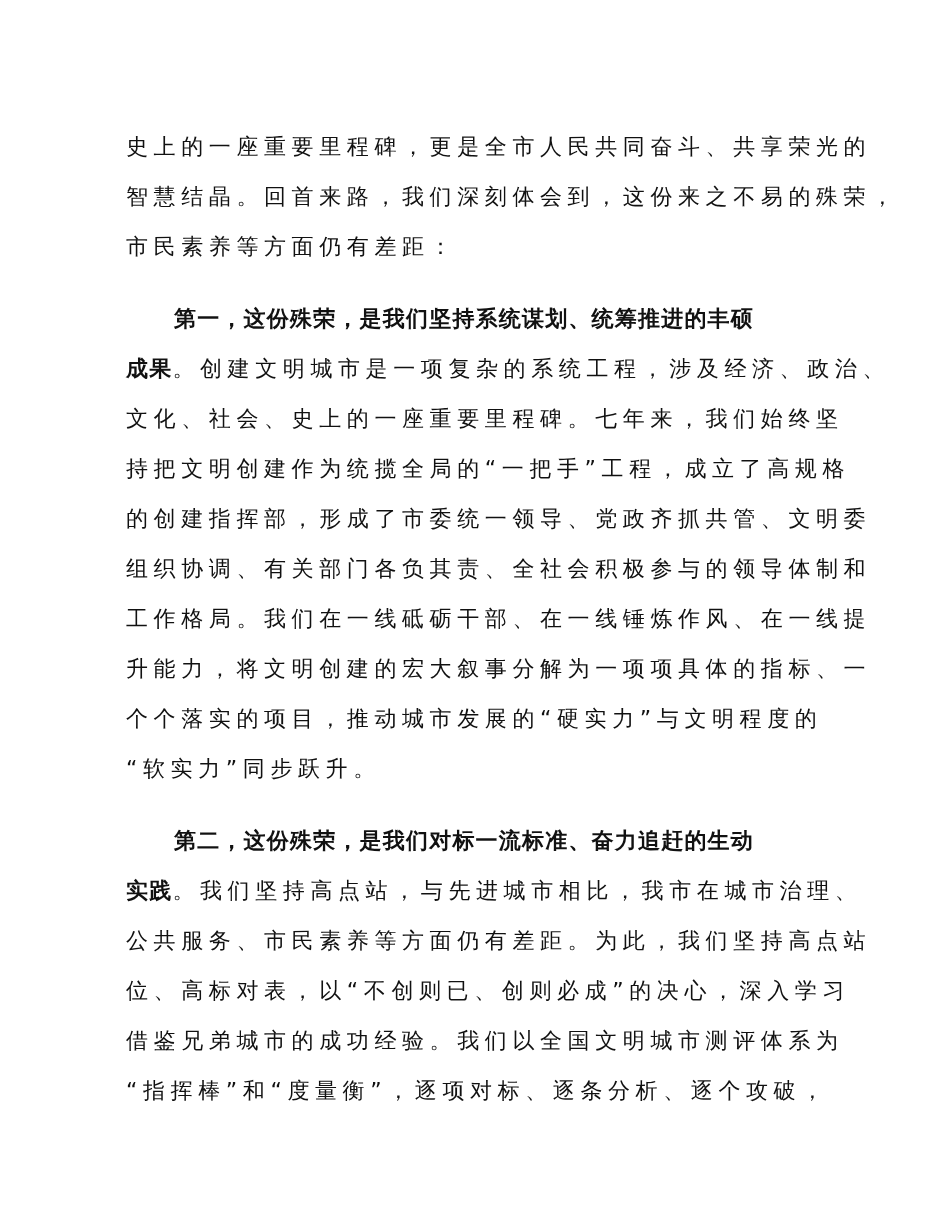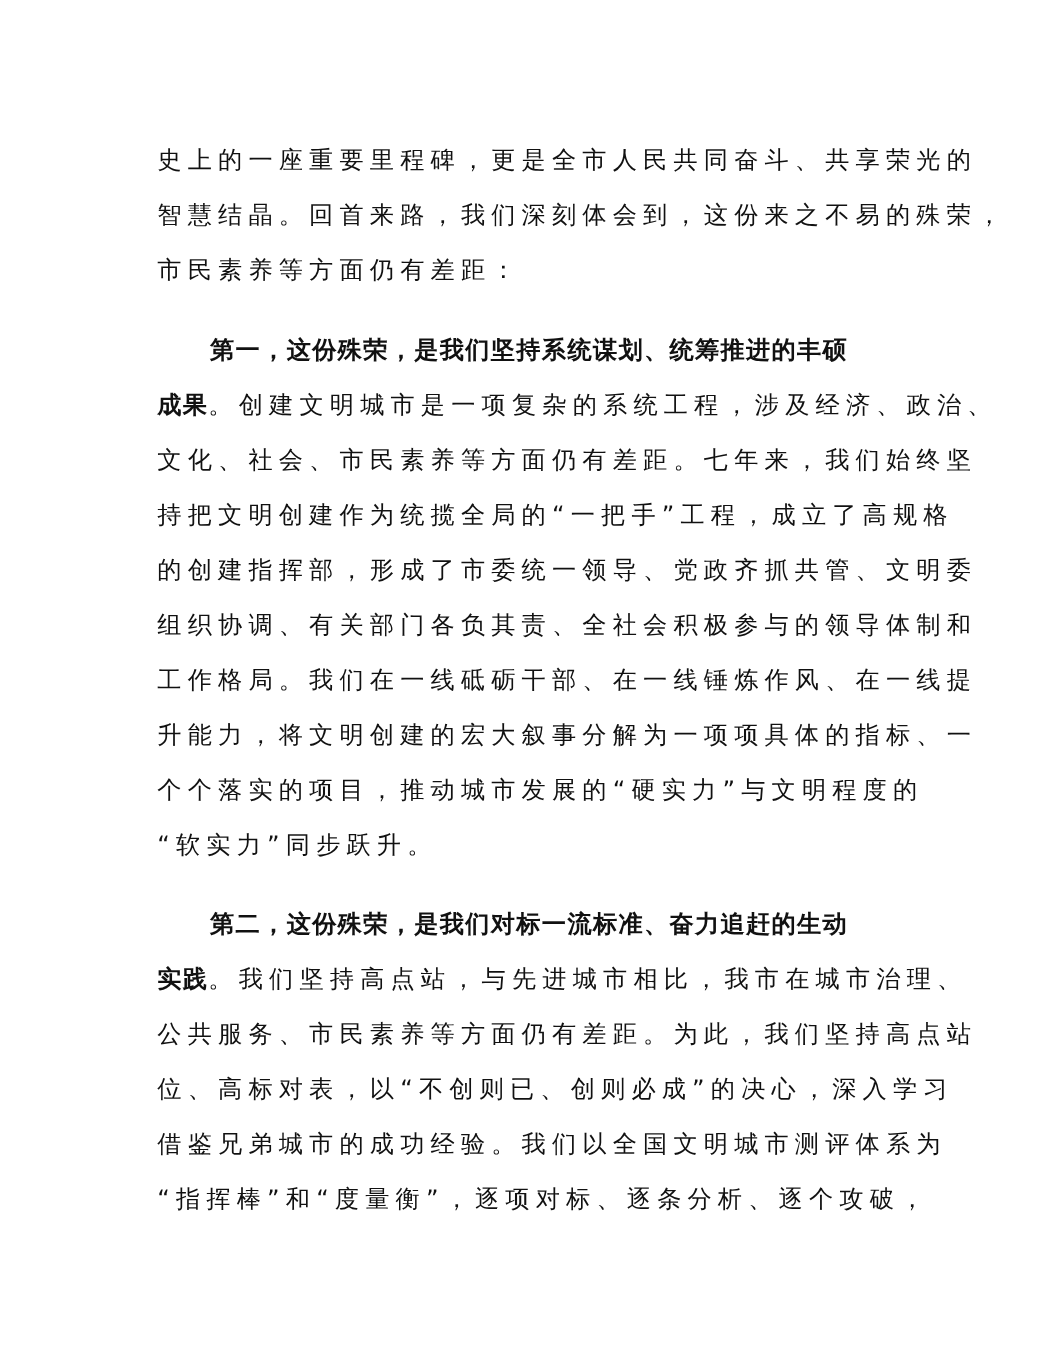--- a/index.html
+++ b/index.html
@@ -8,21 +8,21 @@
       background: #ffffff;
     }
     body {
       width: 950px;
       height: 1230px;
       overflow: hidden;
       position: relative;
     }
     .page {
       position: absolute;
-      left: 143px;
+      left: 126px;
       top: 122px;
       width: 680px;
       color: #111111;
       font-family: "DejaVu Sans", "Liberation Sans", sans-serif;
       font-size: 22px;
       line-height: 50px;
     }
     .line {
       display: block;
       white-space: nowrap;
@@ -49,21 +49,21 @@
     <span class="line">史上的一座重要里程碑，更是全市人民共同奋斗、共享荣光的</span>
     <span class="line">智慧结晶。回首来路，我们深刻体会到，这份来之不易的殊荣，</span>
     <span class="line">市民素养等方面仍有差距：</span>
   </div>
 
   <div class="para-gap"></div>
 
   <div>
     <span class="line indent bold">第一，这份殊荣，是我们坚持系统谋划、统筹推进的丰硕</span>
     <span class="line"><b class="bold">成果</b><span>。创建文明城市是一项复杂的系统工程，涉及经济、政治、</span></span>
-    <span class="line">文化、社会、市民素养等方面仍有差距。七年来，我们始终坚</span>
+    <span class="line">文化、社会、史上的一座重要里程碑。七年来，我们始终坚</span>
     <span class="line">持把文明创建作为统揽全局的“一把手”工程，成立了高规格</span>
     <span class="line">的创建指挥部，形成了市委统一领导、党政齐抓共管、文明委</span>
     <span class="line">组织协调、有关部门各负其责、全社会积极参与的领导体制和</span>
     <span class="line">工作格局。我们在一线砥砺干部、在一线锤炼作风、在一线提</span>
     <span class="line">升能力，将文明创建的宏大叙事分解为一项项具体的指标、一</span>
     <span class="line">个个落实的项目，推动城市发展的“硬实力”与文明程度的</span>
     <span class="line">“软实力”同步跃升。</span>
   </div>
 
   <div class="para-gap"></div>

